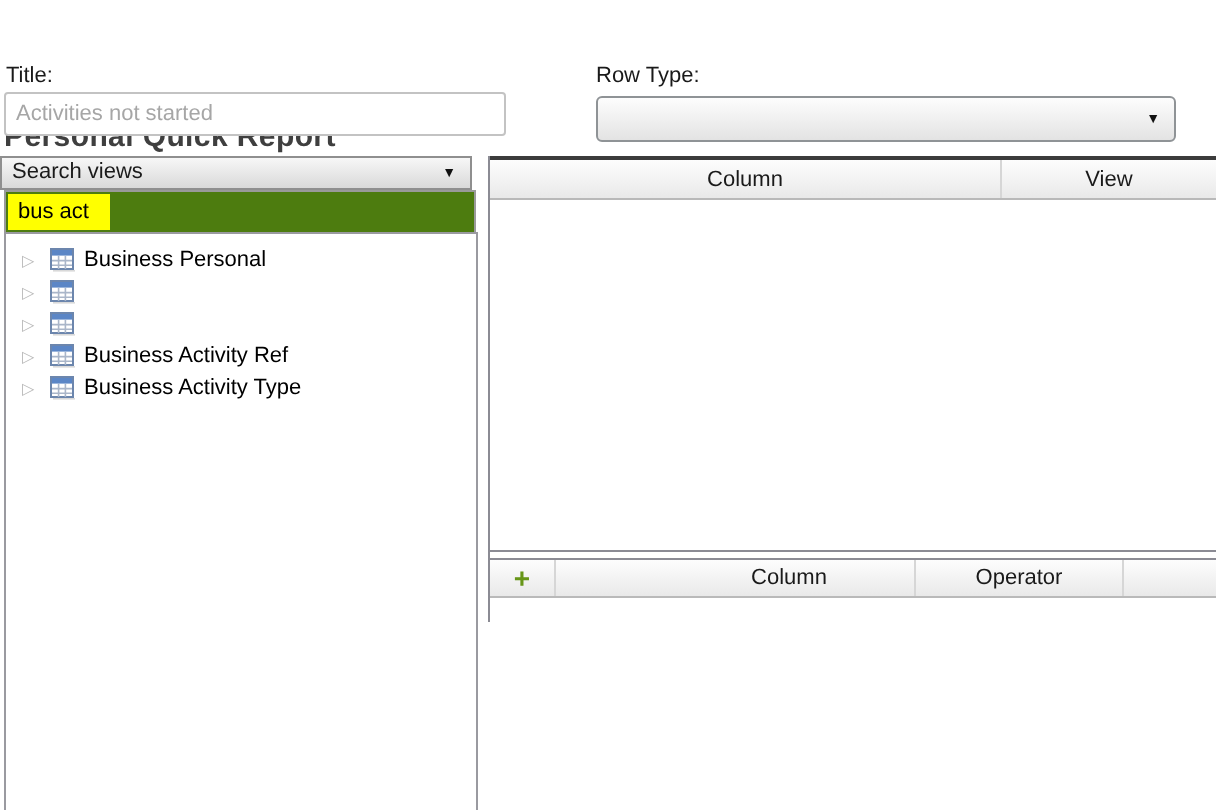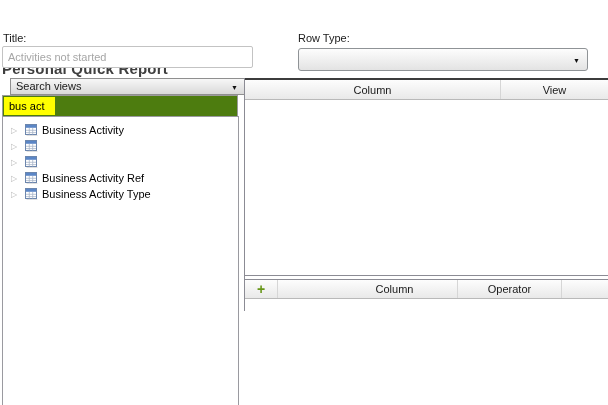--- a/index.html
+++ b/index.html
@@ -28,21 +28,21 @@
     border:1px solid #8f9396; border-radius:3px;
     background:linear-gradient(#fdfdfd,#e3e3e3);
     line-height:21px; padding-left:6px;
   }
   .dd-arrow {
     position:absolute; right:7px; top:50%; transform:translateY(-50%);
     font-size:7px; color:#111; line-height:1;
   }
 
   .search-views {
-    position:absolute; left:10px; top:78px; width:236px; height:17px;
+    position:absolute; left:0; top:78px; width:236px; height:17px;
     border:1px solid #8f8f8f; background:linear-gradient(#f7f7f7,#d9d9d9);
     line-height:15px; padding-left:5px; color:#1a1a1a;
   }
   .searchbox {
     position:absolute; left:2px; top:95px; width:236px; height:22px;
     border:1px solid #9a9a9a; background:#4d7c0f;
   }
   .hl {
     position:absolute; left:1px; top:1px; height:18px; line-height:18px;
     padding:0 11px 0 5px; background:#ffff00; color:#000;
@@ -118,21 +118,21 @@
     <div class="tree-row">
       <span class="expander">▷</span>
       <span class="tbl-icon">
         <svg width="14" height="12" viewBox="0 0 14 12">
             <rect x="1.5" y="0.5" width="11" height="10" fill="#ffffff" stroke="#6c86ad"></rect>
             <rect x="2" y="1" width="10" height="2.8" fill="#5b86c6"></rect>
             <path d="M2 6.3h10 M2 8.6h10 M5.3 4v6.5 M8.7 4v6.5" stroke="#aab6c9" stroke-width="0.8" fill="none"></path>
             <rect x="2.5" y="11" width="11" height="0.8" fill="#d9d9d9"></rect>
           </svg>
       </span>
-      <span class="tree-label">Business Activity</span>
+      <span class="tree-label">Business Personal</span>
     </div>
     <div class="tree-row">
       <span class="expander">▷</span>
       <span class="tbl-icon">
         <svg width="14" height="12" viewBox="0 0 14 12">
             <rect x="1.5" y="0.5" width="11" height="10" fill="#ffffff" stroke="#6c86ad"></rect>
             <rect x="2" y="1" width="10" height="2.8" fill="#5b86c6"></rect>
             <path d="M2 6.3h10 M2 8.6h10 M5.3 4v6.5 M8.7 4v6.5" stroke="#aab6c9" stroke-width="0.8" fill="none"></path>
             <rect x="2.5" y="11" width="11" height="0.8" fill="#d9d9d9"></rect>
           </svg>

